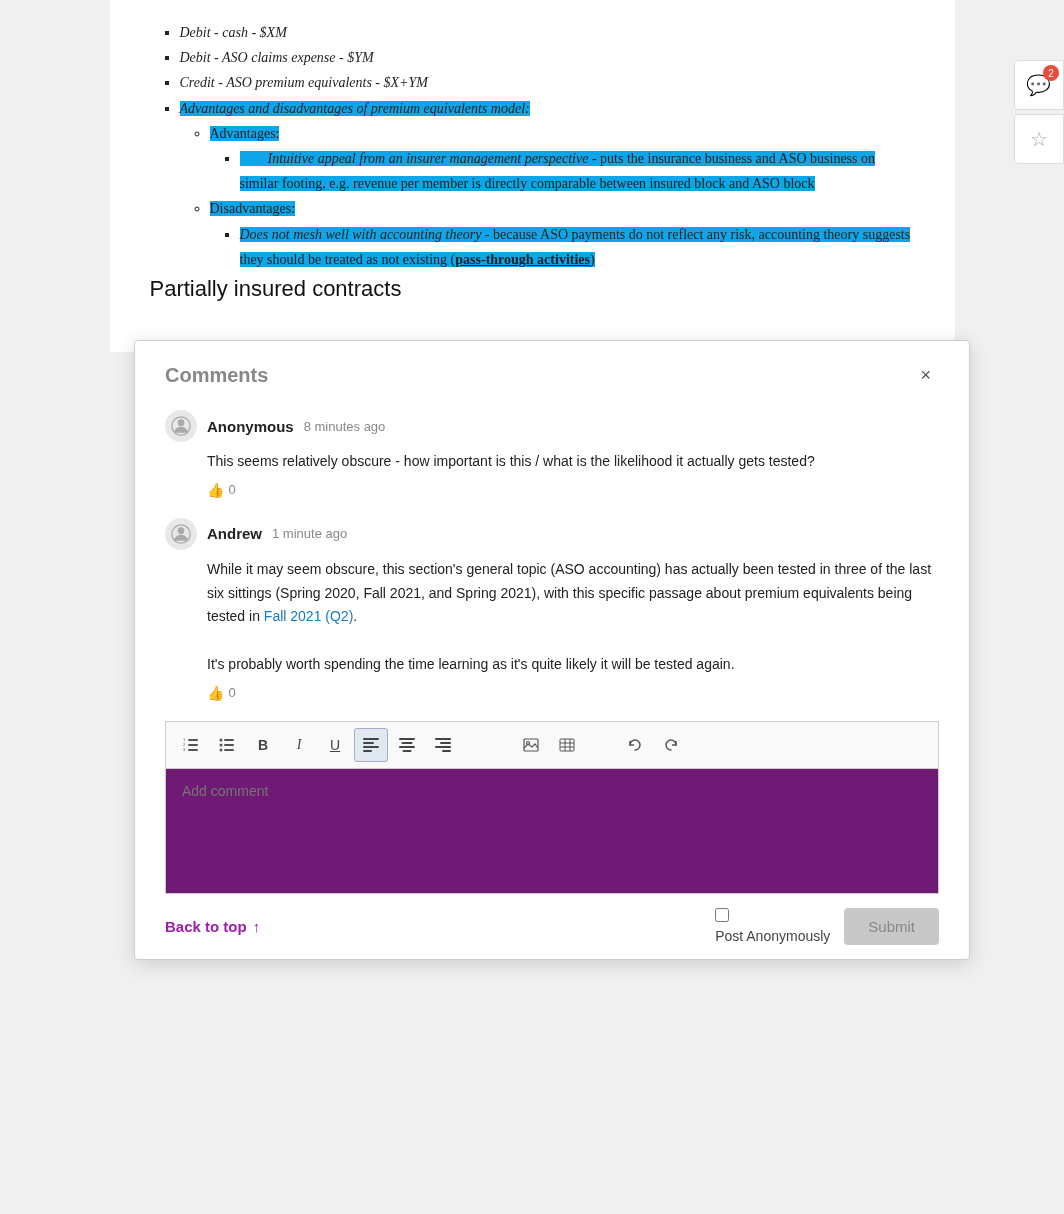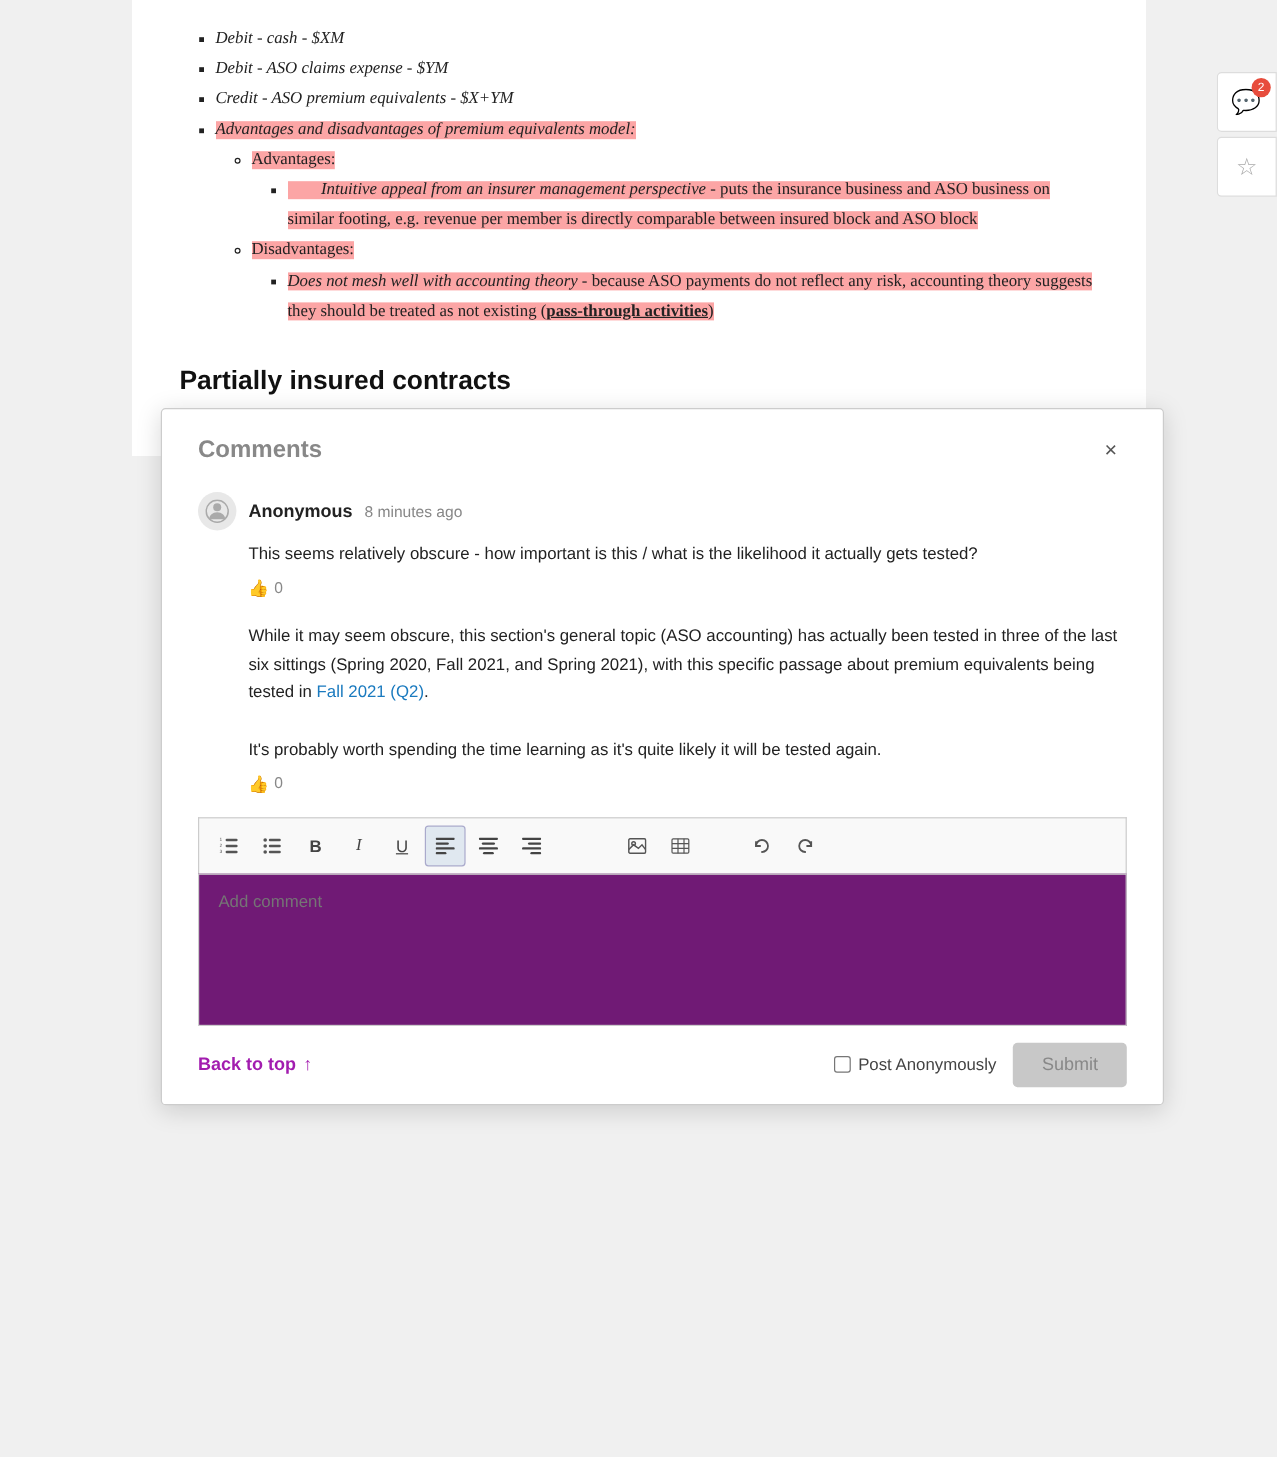--- a/index.html
+++ b/index.html
@@ -37,33 +37,33 @@
     .bg-content ul ul li {
       list-style: circle;
       font-style: normal;
     }
 
     .bg-content ul ul ul li {
       list-style: square;
     }
 
     .highlight-yellow {
-      background-color: #fca5a5;
+      background-color: #0ea5e9;
     }
 
     .bold-underline {
       font-weight: bold;
       text-decoration: underline;
     }
 
     .section-heading {
       font-size: 22px;
-      font-weight: bold;
+      font-weight: normal;
       color: #111;
-      margin-top: 32px;
+      margin-top: 4px;
       margin-bottom: 10px;
       font-family: Arial, sans-serif;
     }
 
     
     .sidebar-icons {
       position: fixed;
       right: 0;
       top: 60px;
       display: flex;
@@ -298,26 +298,26 @@
     }
 
     .footer-right {
       display: flex;
       align-items: center;
       gap: 14px;
     }
 
     .anonymous-label {
       display: flex;
-      align-items: center;
       gap: 6px;
       font-size: 14px;
       font-family: Arial, sans-serif;
       color: #444;
       cursor: pointer;
+      flex-direction: column;
     }
 
     .anonymous-checkbox {
       width: 14px;
       height: 14px;
       cursor: pointer;
     }
 
     .submit-btn {
       background: #c8c8c8;
@@ -401,20 +401,31 @@
           <span class="comment-time">8 minutes ago</span>
         </div>
         <div class="comment-text">This seems relatively obscure - how important is this / what is the likelihood it actually gets tested?</div>
         <div class="comment-like">
           <button class="like-btn">👍</button>
           <span>0</span>
         </div>
       </div>
 
       <div class="comment-item">
+        <div class="comment-meta">
+          <div class="avatar">
+            <svg viewBox="0 0 24 24" fill="none" xmlns="http://www.w3.org/2000/svg">
+              <circle cx="12" cy="8" r="4" fill="#aaa"></circle>
+              <path d="M4 20c0-4 3.6-7 8-7s8 3 8 7" fill="#aaa"></path>
+              <circle cx="12" cy="12" r="11" stroke="#aaa" stroke-width="1.5" fill="none"></circle>
+            </svg>
+          </div>
+          <span class="comment-author">Andrew</span>
+          <span class="comment-time">1 minute ago</span>
+        </div>
         <div class="comment-text">
           <span>While it may seem obscure, this section's general topic (ASO accounting) has actually been tested in three of the last six sittings (Spring 2020, Fall 2021, and Spring 2021), with this specific passage about premium equivalents being tested in </span><a href="#" class="comment-link">Fall 2021 (Q2)</a><span>.</span>
           <br><br>
           <span>It's probably worth spending the time learning as it's quite likely it will be tested again.</span>
         </div>
         <div class="comment-like">
           <button class="like-btn">👍</button>
           <span>0</span>
         </div>
       </div>

